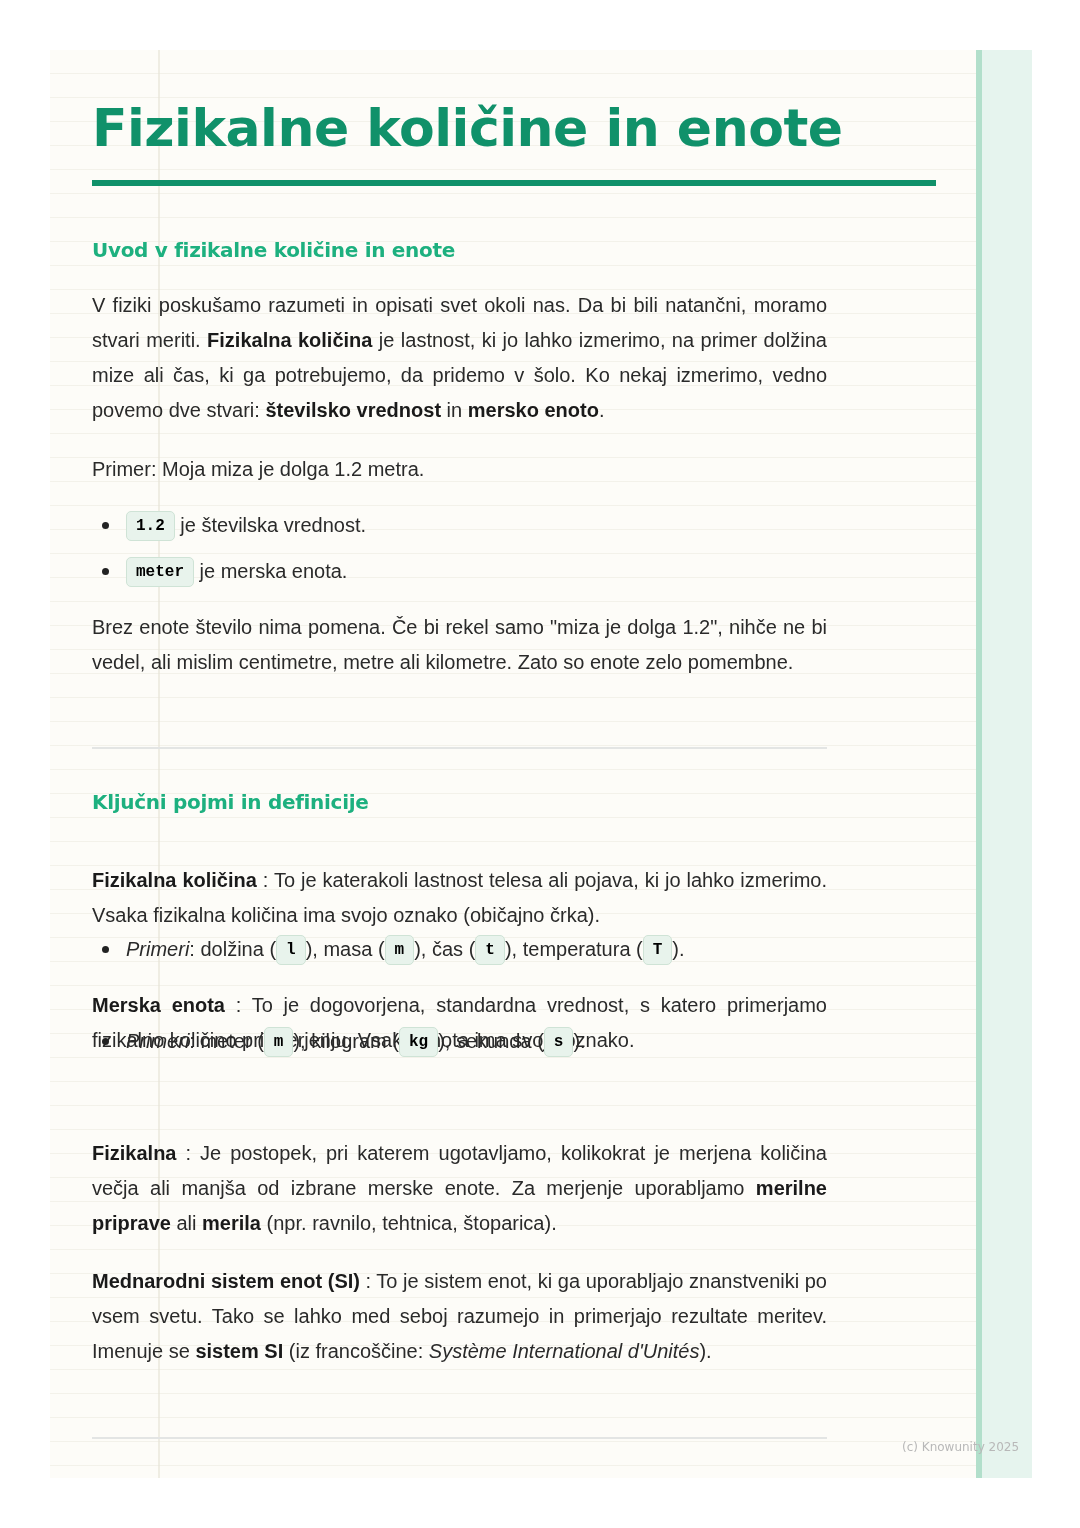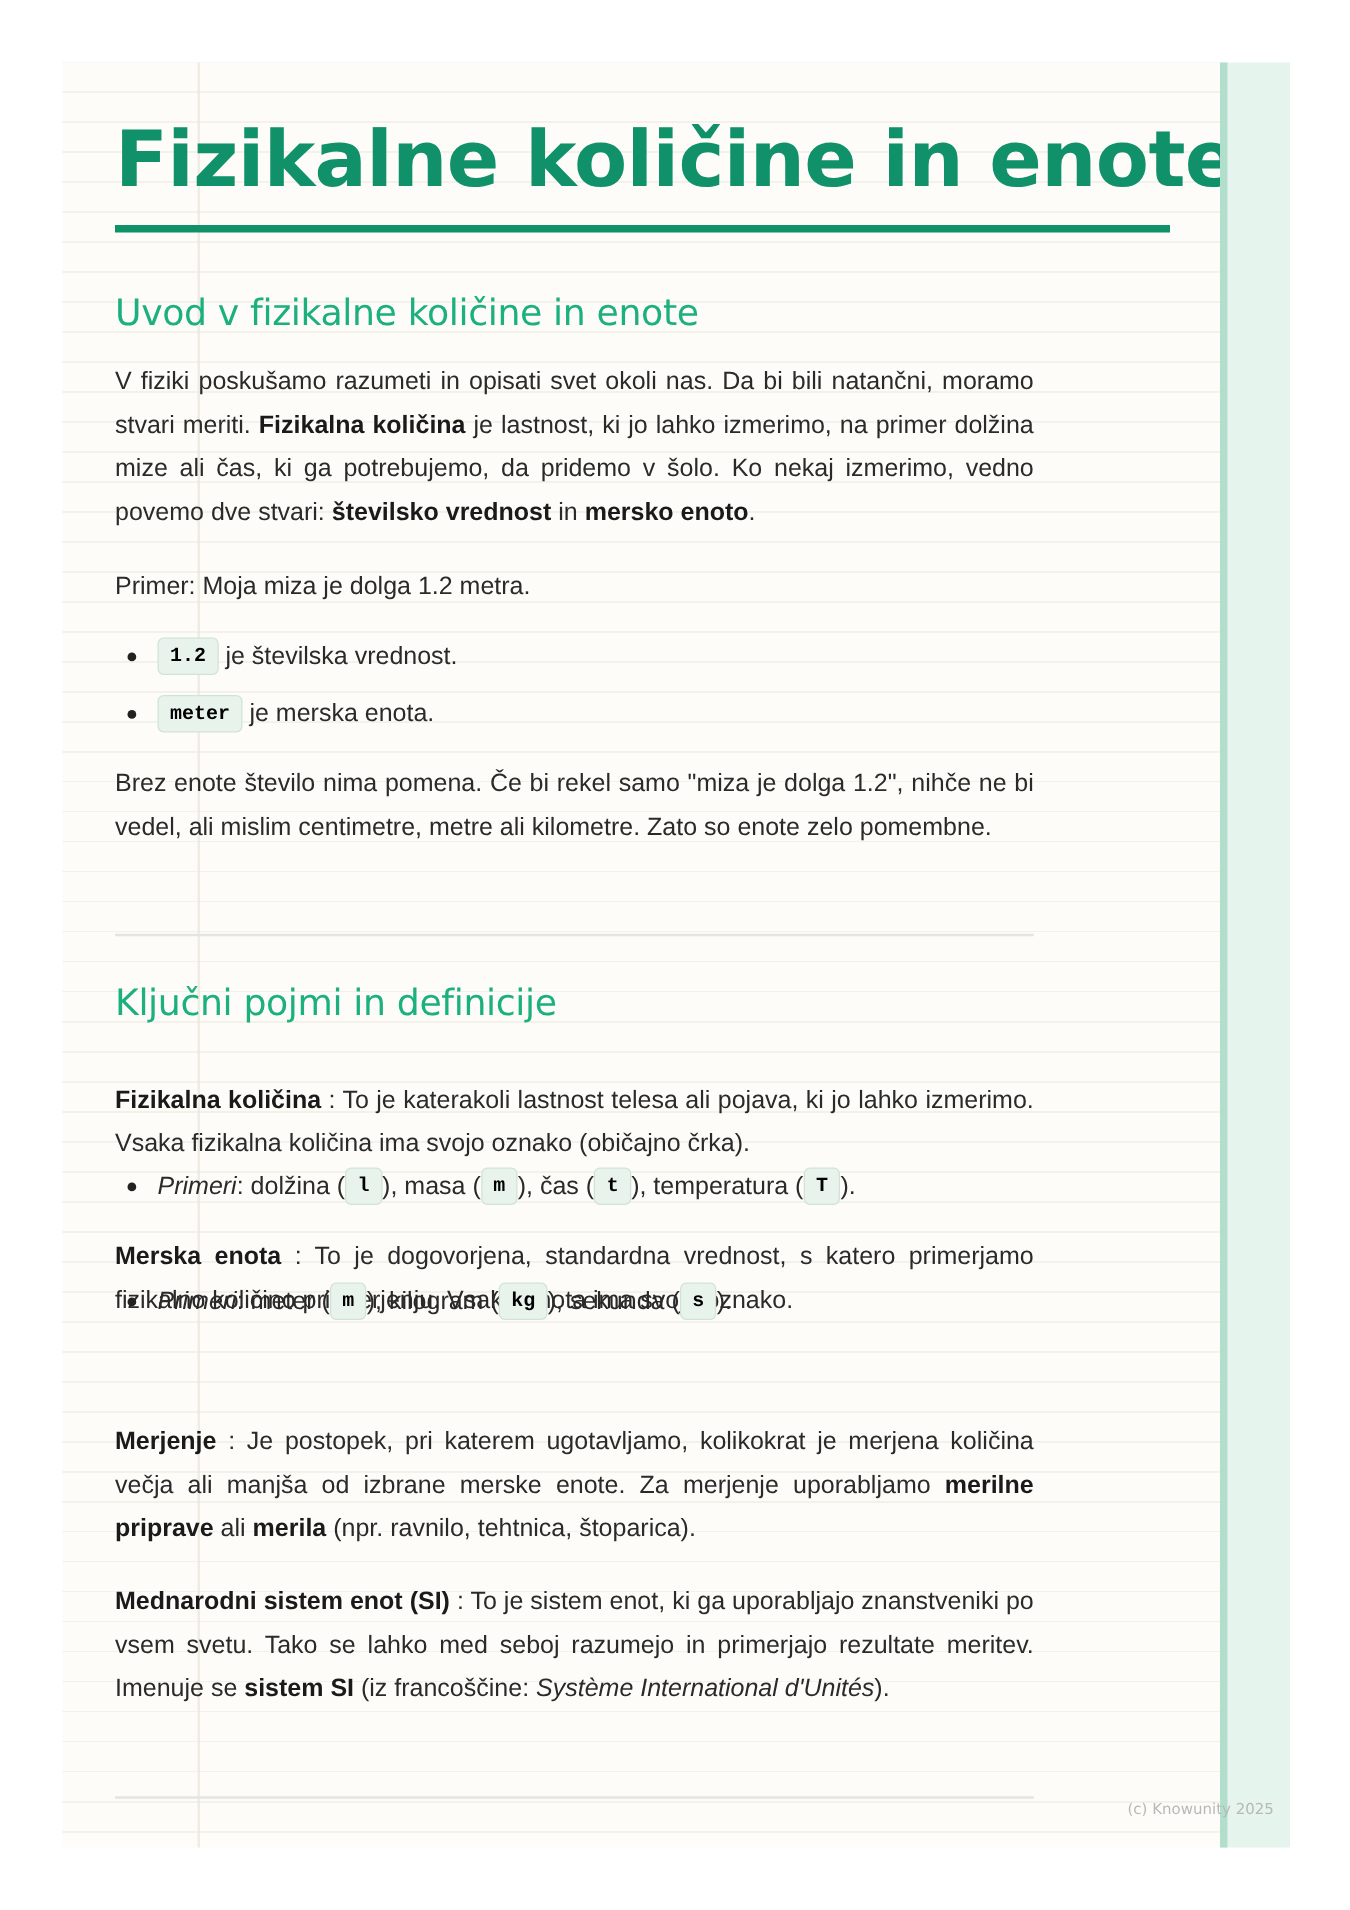--- a/index.html
+++ b/index.html
@@ -53,21 +53,21 @@
       top: 0;
       width: 844px;
     }
     h1.title {
       margin: 0;
       position: absolute;
       top: 40px;
       left: 0;
       font-family: "DejaVu Sans", sans-serif;
       font-weight: bold;
-      font-size: 62px;
+      font-size: 52px;
       line-height: 76px;
       letter-spacing: -0.5px;
       color: #10916a;
       white-space: nowrap;
     }
     .title-bar {
       position: absolute;
       top: 130px;
       left: 0;
       width: 844px;
@@ -75,22 +75,22 @@
       background: #10916a;
     }
     .body-col {
       position: absolute;
       left: 0;
       width: 735px;
     }
     h2.section-heading {
       margin: 0;
       font-family: "DejaVu Sans", sans-serif;
-      font-weight: normal;
-      font-size: 29px;
+      font-weight: bold;
+      font-size: 20px;
       line-height: 40px;
       color: #1db07f;
       letter-spacing: -0.3px;
     }
     p.para {
       margin: 0;
       font-size: 20px;
       line-height: 35px;
       color: #2a2a2a;
       text-align: justify;
@@ -203,21 +203,21 @@
       <p class="para"><b>Merska enota</b><span> : To je dogovorjena, standardna vrednost, s katero primerjamo fizikalno količino pri merjenju. Vsaka enota ima svojo oznako.</span></p>
     </div>
 
     <div class="body-col" style="top:968px;">
       <ul class="bullets">
         <li><i class="it">Primeri</i><span>: meter (</span><span class="code">m</span><span>), kilogram (</span><span class="code">kg</span><span>), sekunda (</span><span class="code">s</span><span>).</span></li>
       </ul>
     </div>
 
     <div class="body-col" style="top:1086px;">
-      <p class="para"><b>Merjenje</b><span> : Je postopek, pri katerem ugotavljamo, kolikokrat je merjena količina večja ali manjša od izbrane merske enote. Za merjenje uporabljamo </span><b>merilne priprave</b><span> ali </span><b>merila</b><span> (npr. ravnilo, tehtnica, štoparica).</span></p>
+      <p class="para"><b>Fizikalna</b><span> : Je postopek, pri katerem ugotavljamo, kolikokrat je merjena količina večja ali manjša od izbrane merske enote. Za merjenje uporabljamo </span><b>merilne priprave</b><span> ali </span><b>merila</b><span> (npr. ravnilo, tehtnica, štoparica).</span></p>
     </div>
 
     <div class="body-col" style="top:1214px;">
       <p class="para"><b>Mednarodni sistem enot (SI)</b><span> : To je sistem enot, ki ga uporabljajo znanstveniki po vsem svetu. Tako se lahko med seboj razumejo in primerjajo rezultate meritev. Imenuje se </span><b>sistem SI</b><span> (iz francoščine: </span><i class="it">Système International d'Unités</i><span>).</span></p>
     </div>
 
     <div class="divider" style="top:1387px;"></div>
   </div>
 </div>
 

